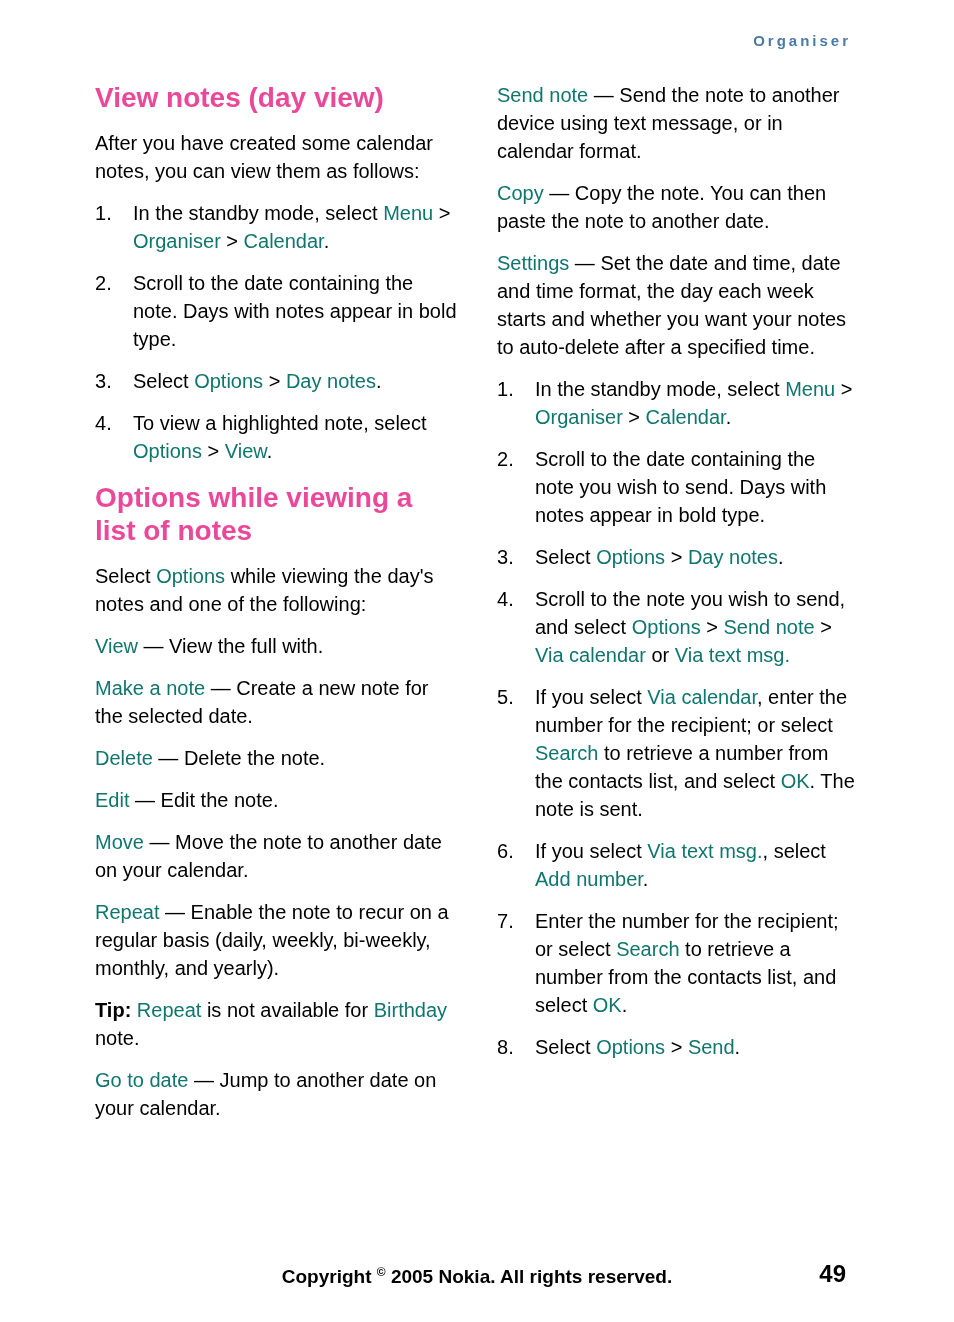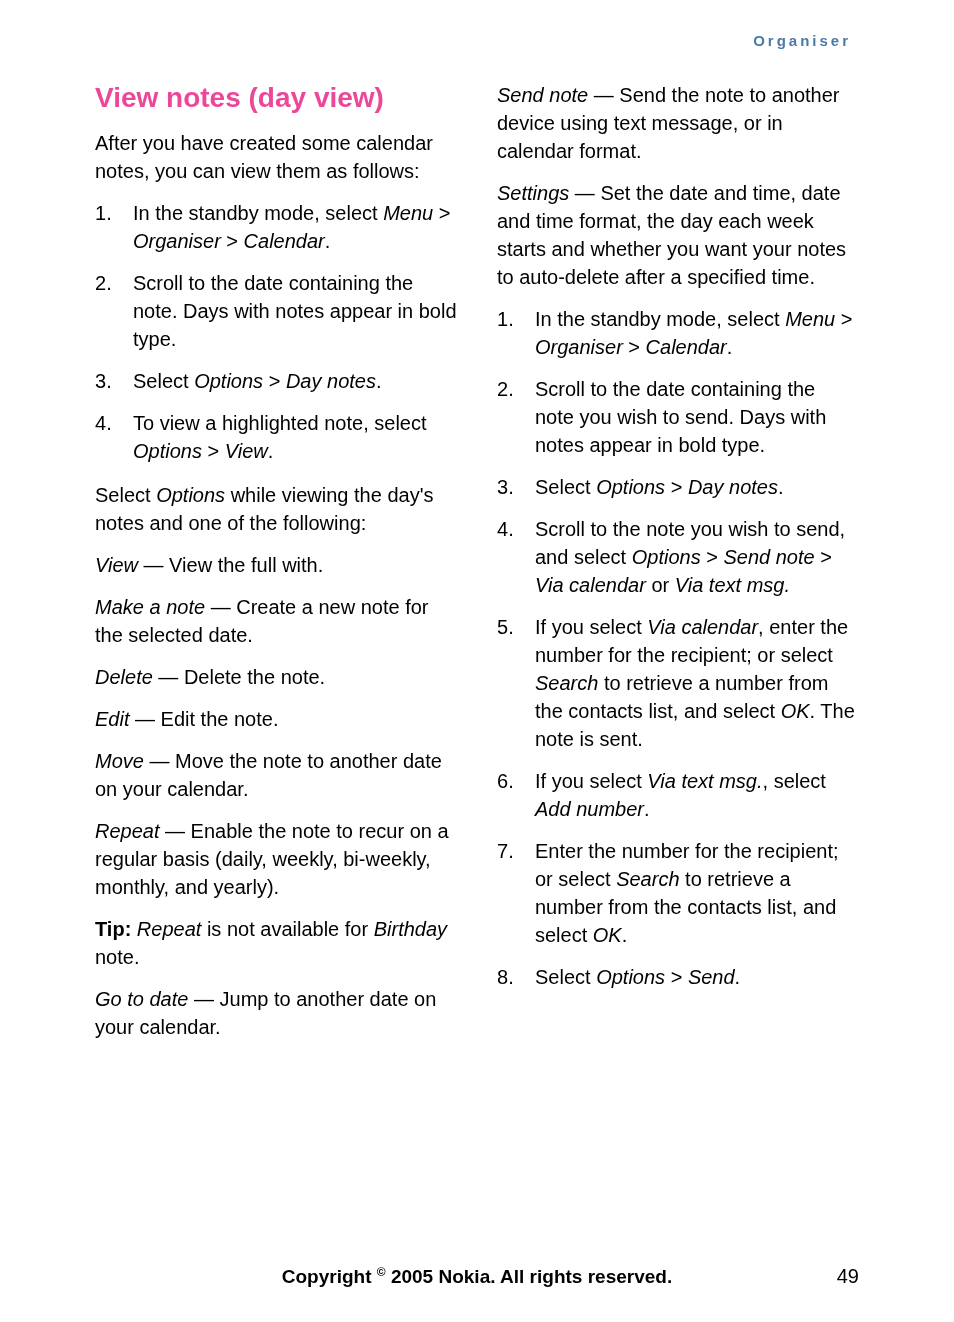--- a/index.html
+++ b/index.html
@@ -58,72 +58,73 @@
       padding-left: 38px;
       position: relative;
     }
     ol li::before {
       content: counter(item) ".";
       position: absolute;
       left: 0;
       top: 0;
     }
     .term {
-      color: #000000;
-      font-style: italic;
+      color: #0f766e;
     }
     .footer {
       position: absolute;
       bottom: 34px;
       left: 0;
       right: 0;
       display: flex;
       justify-content: center;
       align-items: flex-end;
       font-size: 19px;
       font-weight: bold;
       padding: 0 55px;
     }
     .page-num {
       position: absolute;
-      right: 95px;
-      font-weight: normal;
-      font-size: 20px;
+      right: 108px;
+      font-weight: bold;
+      font-size: 24px;
     }
   </style>
 </head>
 <body>
 
 <div class="header-label">Organiser</div>
 
 <div class="columns">
   <div class="col">
     <h2>View notes (day view)</h2>
     <p>After you have created some calendar notes, you can view them as follows:</p>
     <ol>
       <li><span>In the standby mode, select </span><span class="term">Menu</span><span> &gt; </span><span class="term">Organiser</span><span> &gt; </span><span class="term">Calendar</span><span>.</span></li>
       <li>Scroll to the date containing the note. Days with notes appear in bold type.</li>
       <li><span>Select </span><span class="term">Options</span><span> &gt; </span><span class="term">Day notes</span><span>.</span></li>
       <li><span>To view a highlighted note, select </span><span class="term">Options</span><span> &gt; </span><span class="term">View</span><span>.</span></li>
     </ol>
 
+    <h2>Options while viewing a list of notes</h2>
     <p><span>Select </span><span class="term">Options</span><span> while viewing the day's notes and one of the following:</span></p>
 
     <p><span class="term">View</span><span> — View the full with.</span></p>
     <p><span class="term">Make a note</span><span> — Create a new note for the selected date.</span></p>
     <p><span class="term">Delete</span><span> — Delete the note.</span></p>
     <p><span class="term">Edit</span><span> — Edit the note.</span></p>
     <p><span class="term">Move</span><span> — Move the note to another date on your calendar.</span></p>
     <p><span class="term">Repeat</span><span> — Enable the note to recur on a regular basis (daily, weekly, bi-weekly, monthly, and yearly).</span></p>
     <p><strong>Tip: </strong><span class="term">Repeat</span><span> is not available for </span><span class="term">Birthday</span><span> note.</span></p>
     <p><span class="term">Go to date</span><span> — Jump to another date on your calendar.</span></p>
   </div>
 
   <div class="col">
     <p><span class="term">Send note</span><span> — Send the note to another device using text message, or in calendar format.</span></p>
+    <p><span class="term">Copy</span><span> — Copy the note. You can then paste the note to another date.</span></p>
     <p><span class="term">Settings</span><span> — Set the date and time, date and time format, the day each week starts and whether you want your notes to auto-delete after a specified time.</span></p>
 
     <ol>
       <li><span>In the standby mode, select </span><span class="term">Menu</span><span> &gt; </span><span class="term">Organiser</span><span> &gt; </span><span class="term">Calendar</span><span>.</span></li>
       <li>Scroll to the date containing the note you wish to send. Days with notes appear in bold type.</li>
       <li><span>Select </span><span class="term">Options</span><span> &gt; </span><span class="term">Day notes</span><span>.</span></li>
       <li><span>Scroll to the note you wish to send, and select </span><span class="term">Options</span><span> &gt; </span><span class="term">Send note</span><span> &gt; </span><span class="term">Via calendar</span><span> or </span><span class="term">Via text msg.</span></li>
       <li><span>If you select </span><span class="term">Via calendar</span><span>, enter the number for the recipient; or select </span><span class="term">Search</span><span> to retrieve a number from the contacts list, and select </span><span class="term">OK</span><span>. The note is sent.</span></li>
       <li><span>If you select </span><span class="term">Via text msg.</span><span>, select </span><span class="term">Add number</span><span>.</span></li>
       <li><span>Enter the number for the recipient; or select </span><span class="term">Search</span><span> to retrieve a number from the contacts list, and select </span><span class="term">OK</span><span>.</span></li>

